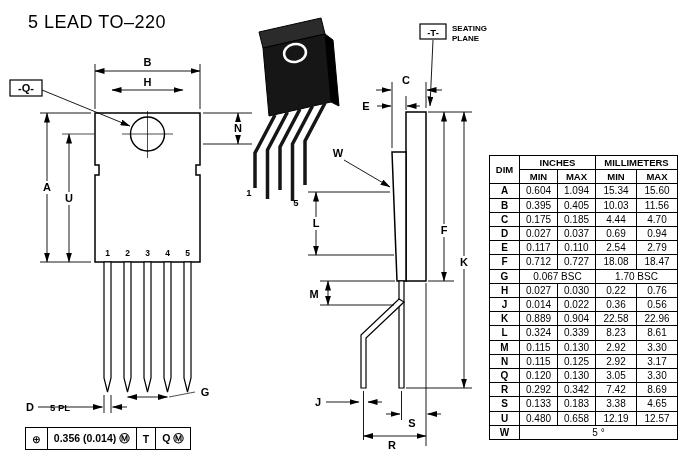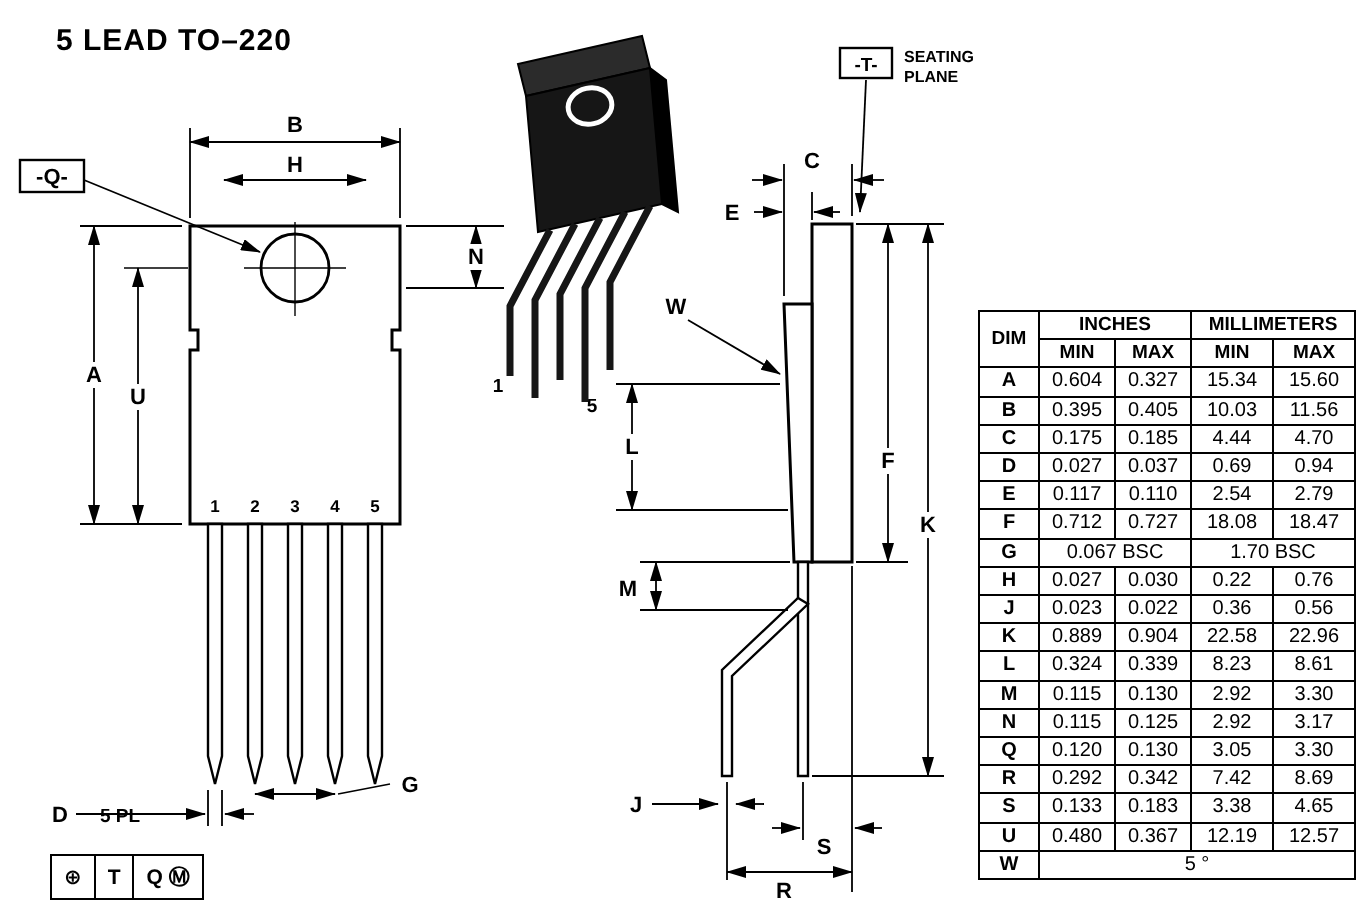--- a/index.html
+++ b/index.html
@@ -3,21 +3,21 @@
 <meta charset="utf-8">
 <style>
   html,body { margin:0; padding:0; background:#fff; }
   .canvas {
     position:relative; width:684px; height:461px; background:#ffffff;
     font-family:"Liberation Sans","DejaVu Sans",sans-serif; color:#000;
     overflow:hidden;
   }
   .title {
     position:absolute; left:28px; top:12px;
-    font-size:15px; font-weight:bold; letter-spacing:0.5px;
+    font-size:18px; font-weight:normal; letter-spacing:0.5px;
   }
   svg.draw { position:absolute; left:0; top:0; }
   svg.draw text { font-family:"Liberation Sans","DejaVu Sans",sans-serif; fill:#000; stroke:none; }
   .dl  { font-size:11px; font-weight:bold; text-anchor:middle; }
   .sm  { font-size:9.5px; font-weight:bold; text-anchor:middle; }
   .tiny{ font-size:8px;  font-weight:bold; text-anchor:start; }
   .pins{ font-size:8.5px; font-weight:bold; text-anchor:middle; }
 
   table.dim-table {
     position:absolute; left:489px; top:155px; width:189px;
@@ -232,21 +232,21 @@
         <td class="hd">MIN</td>
         <td class="hd">MAX</td>
         <td class="hd">MIN</td>
         <td class="hd">MAX</td>
       </tr>
     </thead>
     <tbody>
         <tr>
           <td class="dimcol">A</td>
           <td>0.604</td>
-          <td>0.327</td>
+          <td>1.094</td>
           <td>15.34</td>
           <td>15.60</td>
         </tr>
         <tr>
           <td class="dimcol">B</td>
           <td>0.395</td>
           <td>0.405</td>
           <td>10.03</td>
           <td>11.56</td>
         </tr>
@@ -285,21 +285,21 @@
         </tr>
         <tr>
           <td class="dimcol">H</td>
           <td>0.027</td>
           <td>0.030</td>
           <td>0.22</td>
           <td>0.76</td>
         </tr>
         <tr>
           <td class="dimcol">J</td>
-          <td>0.023</td>
+          <td>0.014</td>
           <td>0.022</td>
           <td>0.36</td>
           <td>0.56</td>
         </tr>
         <tr>
           <td class="dimcol">K</td>
           <td>0.889</td>
           <td>0.904</td>
           <td>22.58</td>
           <td>22.96</td>
@@ -342,30 +342,31 @@
         <tr>
           <td class="dimcol">S</td>
           <td>0.133</td>
           <td>0.183</td>
           <td>3.38</td>
           <td>4.65</td>
         </tr>
         <tr>
           <td class="dimcol">U</td>
           <td>0.480</td>
-          <td>0.367</td>
+          <td>0.658</td>
           <td>12.19</td>
           <td>12.57</td>
         </tr>
         <tr>
           <td class="dimcol">W</td>
           <td colspan="4">5 °</td>
         </tr>
       </tbody>
   </table>
 
   <div class="tol-frame">
     <span class="tol-cell">⊕</span>
+    <span class="tol-cell">0.356 (0.014) Ⓜ</span>
     <span class="tol-cell">T</span>
     <span class="tol-cell">Q Ⓜ</span>
   </div>
 
 </div>
 
 </body></html>

